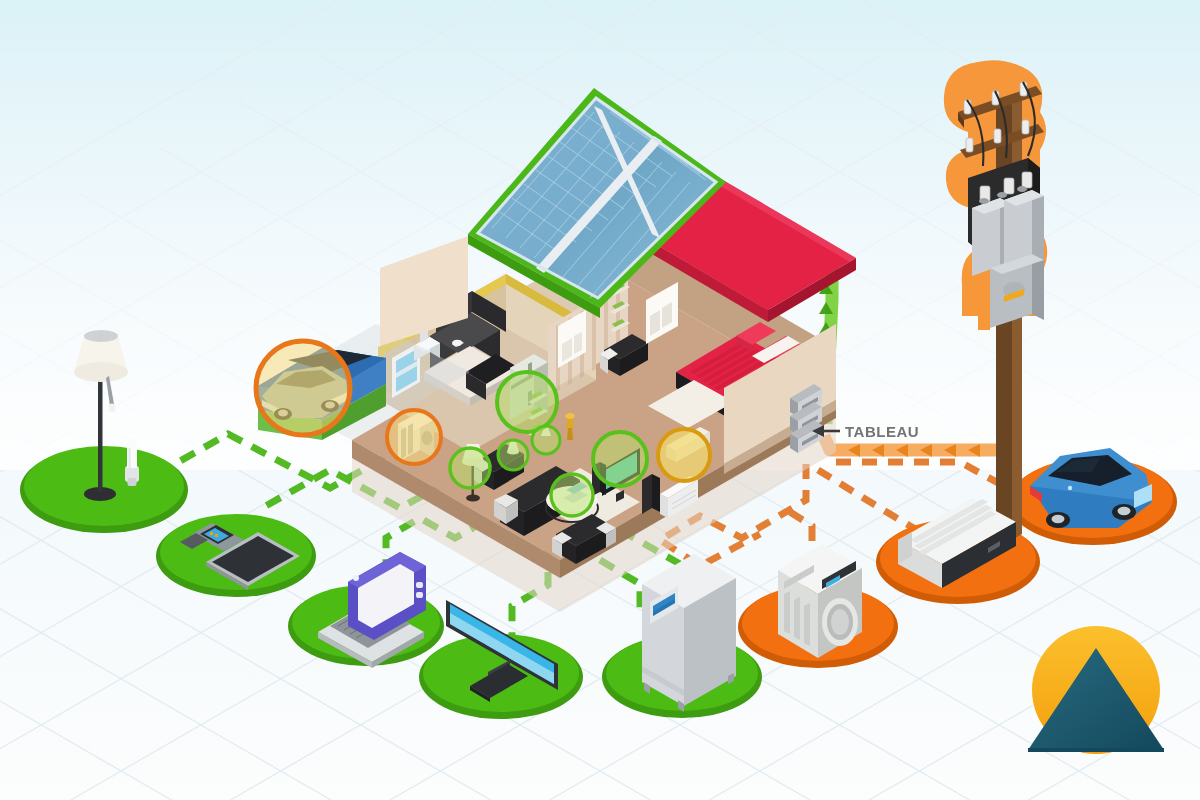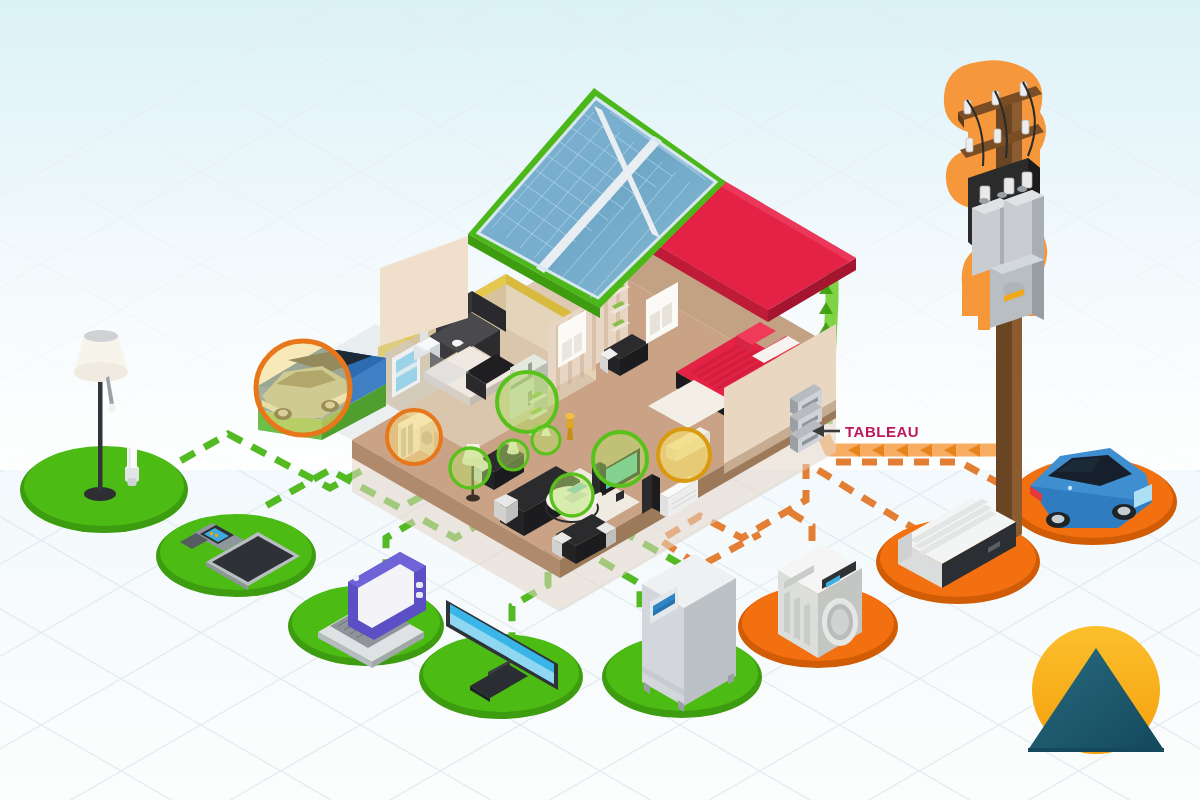--- a/index.html
+++ b/index.html
@@ -11,21 +11,21 @@
     position:relative;
   }
   #stage { position:absolute; inset:0; width:1200px; height:800px; }
   svg.layer { position:absolute; left:0; top:0; width:1200px; height:800px; overflow:visible; }
   .tableau-label {
     position:absolute;
     font-family:"Liberation Sans", sans-serif;
     font-weight:bold;
     font-size:15px;
     letter-spacing:.5px;
-    color:#be185d;
+    color:#737373;
     white-space:nowrap;
   }
 </style>
 </head>
 <body>
 
 <div id="stage">
 
   <svg class="layer" viewBox="0 0 1200 800">
     <defs>

